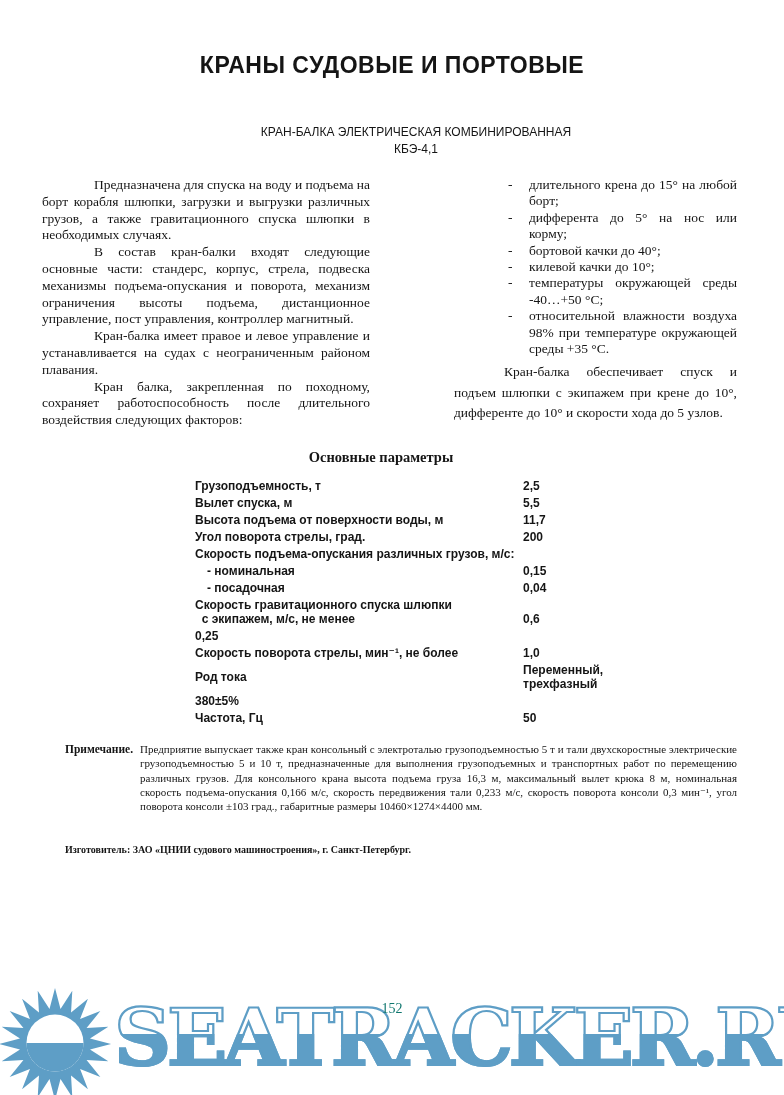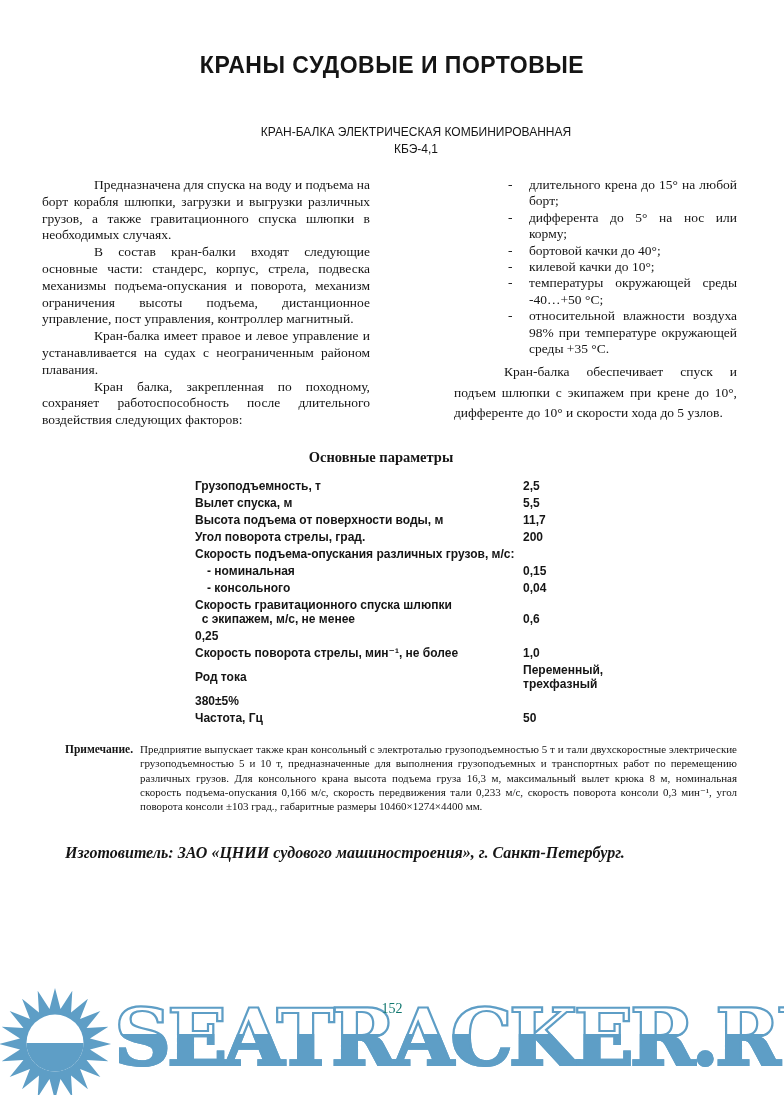--- a/index.html
+++ b/index.html
@@ -50,21 +50,21 @@
   .plabel { width:328px; flex:none; font-size:12px; font-weight:bold;
     line-height:14px; white-space:pre-wrap; }
   .plabel.sub { padding-left:12px; width:316px; }
   .pvalue { font-size:12px; font-weight:bold; line-height:14px; white-space:pre-wrap; }
 
   .note { display:flex; margin:17px 47px 0 65px; }
   .note-label { width:75px; flex:none; font-weight:bold; font-size:11.5px; line-height:14.3px; }
   .note-text { flex:1; font-size:11px; line-height:14.3px; text-align:justify; }
 
   .manufacturer {
-    margin:31px 47px 4px 65px; font-weight:bold; font-style:italic; font-size:16px;
+    margin:31px 47px 4px 65px; font-weight:bold; font-size:10px;
   }
 
   .page-number {
     position:absolute; left:0; right:0; top:1001px; text-align:center;
     font-size:14px; color:#0f766e; z-index:5;
   }
 
   .watermark { position:absolute; left:0; top:983px; width:784px; height:112px; z-index:1; }
   .sun { position:absolute; left:-4px; top:2px; }
   .wm-text {
@@ -147,21 +147,21 @@
     </div>
     <div class="prow">
       <div class="plabel">Скорость подъема-опускания различных грузов, м/с:</div>
       <div class="pvalue"></div>
     </div>
     <div class="prow">
       <div class="plabel sub">- номинальная</div>
       <div class="pvalue">0,15</div>
     </div>
     <div class="prow">
-      <div class="plabel sub">- консольного</div>
+      <div class="plabel sub">- посадочная</div>
       <div class="pvalue">0,04</div>
     </div>
     <div class="prow end">
       <div class="plabel">Скорость гравитационного спуска шлюпки
   с экипажем, м/с, не менее</div>
       <div class="pvalue">0,6</div>
     </div>
     <div class="prow end">
       <div class="pvalue">0,25</div>
     </div>

